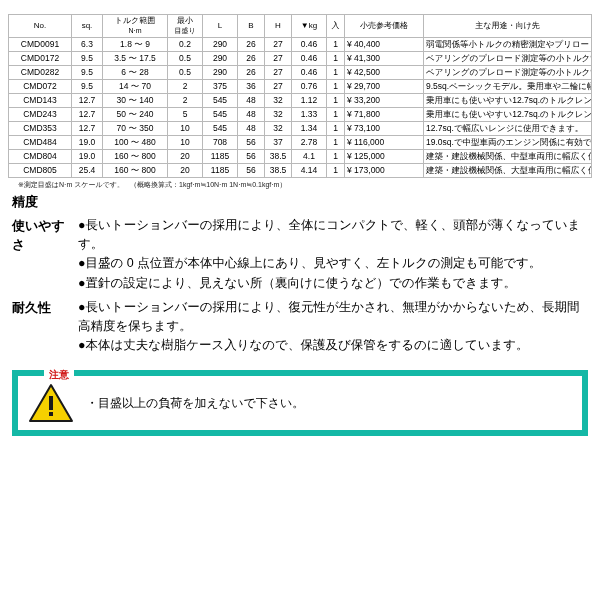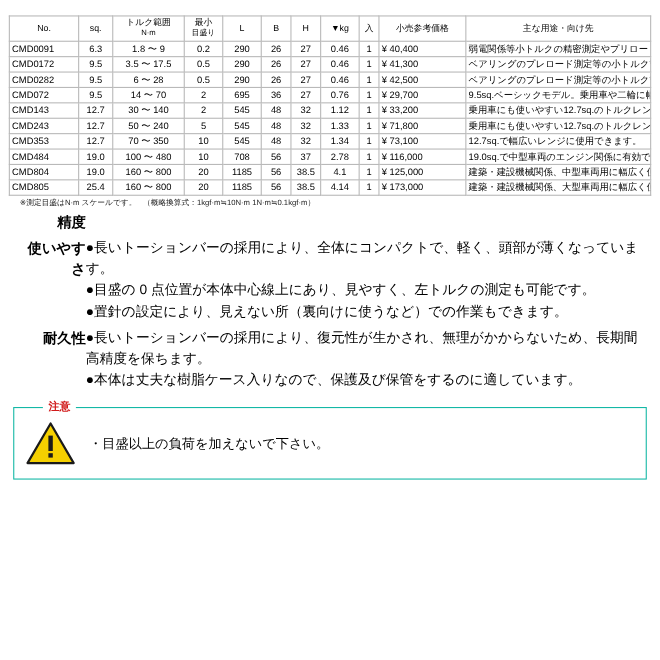--- a/index.html
+++ b/index.html
@@ -35,21 +35,21 @@
   }
   table.spec thead th{
     background:#ffffff;
     font-weight:normal;
     text-align:center;
     font-size:8px;
     height:22px;
     line-height:10px;
   }
   thead .sub{font-size:7px;display:block;}
-  .c-no{width:58px;text-align:left;padding-left:3px;}
+  .c-no{width:58px;text-align:center;padding-left:3px;}
   .c-sq{width:26px;text-align:center;}
   .c-rng{width:60px;text-align:center;}
   .c-min{width:30px;text-align:center;}
   .c-l{width:30px;text-align:center;}
   .c-b{width:22px;text-align:center;}
   .c-h{width:22px;text-align:center;}
   .c-kg{width:30px;text-align:center;}
   .c-n{width:13px;text-align:center;}
   .c-price{width:74px;text-align:left;padding-left:3px;}
   .c-use{width:auto;text-align:left;padding-left:3px;}
@@ -74,32 +74,31 @@
     align-items:flex-start;
     padding:2px 12px 2px 12px;
   }
   .feat-title{
     width:66px;
     flex:0 0 66px;
     font-size:13px;
     font-weight:bold;
     line-height:1.45;
     padding-top:1px;
-    text-align:right;
   }
   .feat-body{
     flex:1 1 auto;
     font-size:12.5px;
     line-height:1.5;
   }
   .feat-body p{margin:0 0 1px 0;text-indent:0;}
   
   .caution{
     margin:12px 12px 0 12px;
-    border:1px solid #14b8a6;
+    border:6px solid #14b8a6;
     height:66px;
     position:relative;
     box-sizing:border-box;
   }
   .caution-tab{
     position:absolute;
     top:-8px;left:26px;
     background:#ffffff;
     padding:0 5px;
     font-size:10px;
@@ -185,21 +184,21 @@
           <td class="c-kg">0.46</td>
           <td class="c-n">1</td>
           <td class="c-price">¥   42,500</td>
           <td class="c-use">ベアリングのプレロード測定等の小トルク管理に有効です。</td>
         </tr>
         <tr>
           <td class="c-no">CMD072</td>
           <td class="c-sq">9.5</td>
           <td class="c-rng">14 〜 70</td>
           <td class="c-min">2</td>
-          <td class="c-l">695</td>
+          <td class="c-l">375</td>
           <td class="c-b">36</td>
           <td class="c-h">27</td>
           <td class="c-kg">0.76</td>
           <td class="c-n">1</td>
           <td class="c-price">¥   29,700</td>
           <td class="c-use">9.5sq.ベーシックモデル。乗用車や二輪に幅広く使用できます。</td>
         </tr>
         <tr>
           <td class="c-no">CMD143</td>
           <td class="c-sq">12.7</td>

